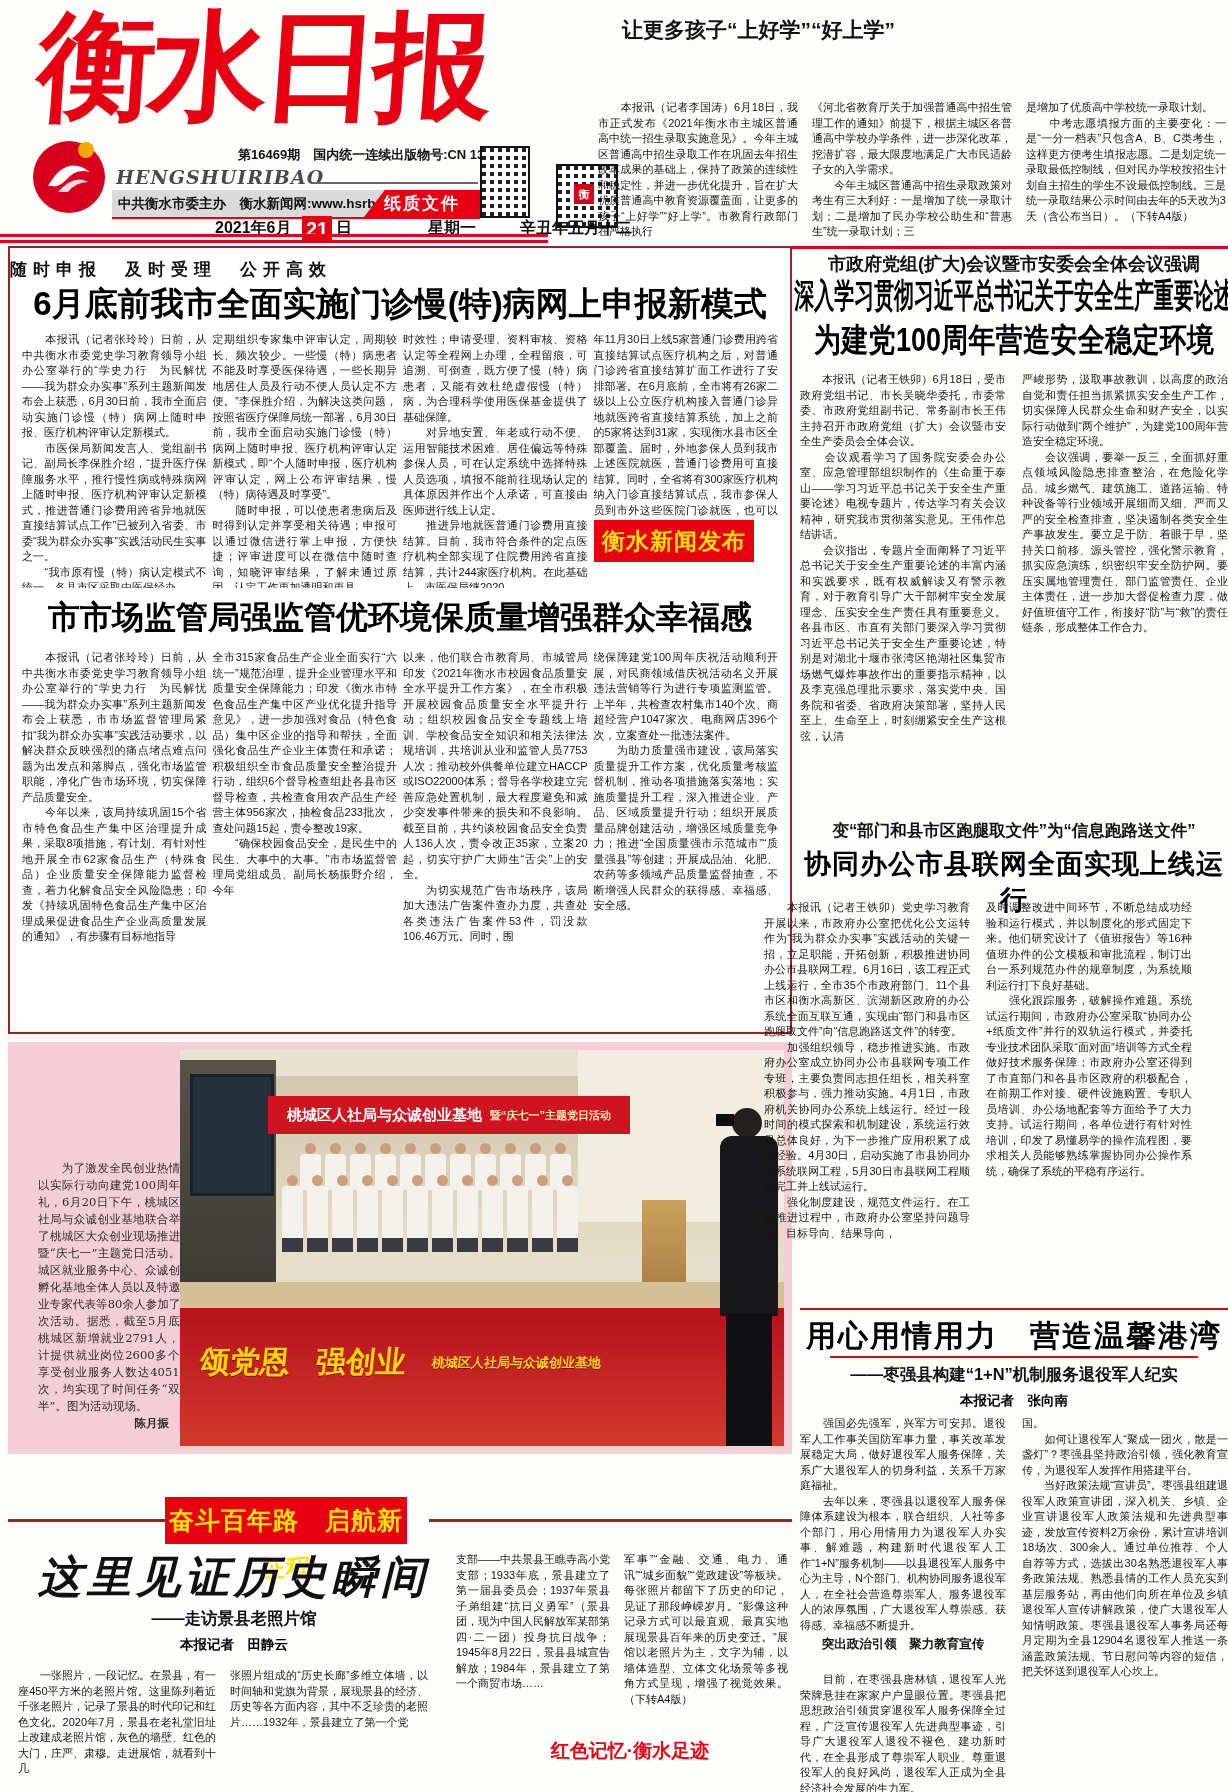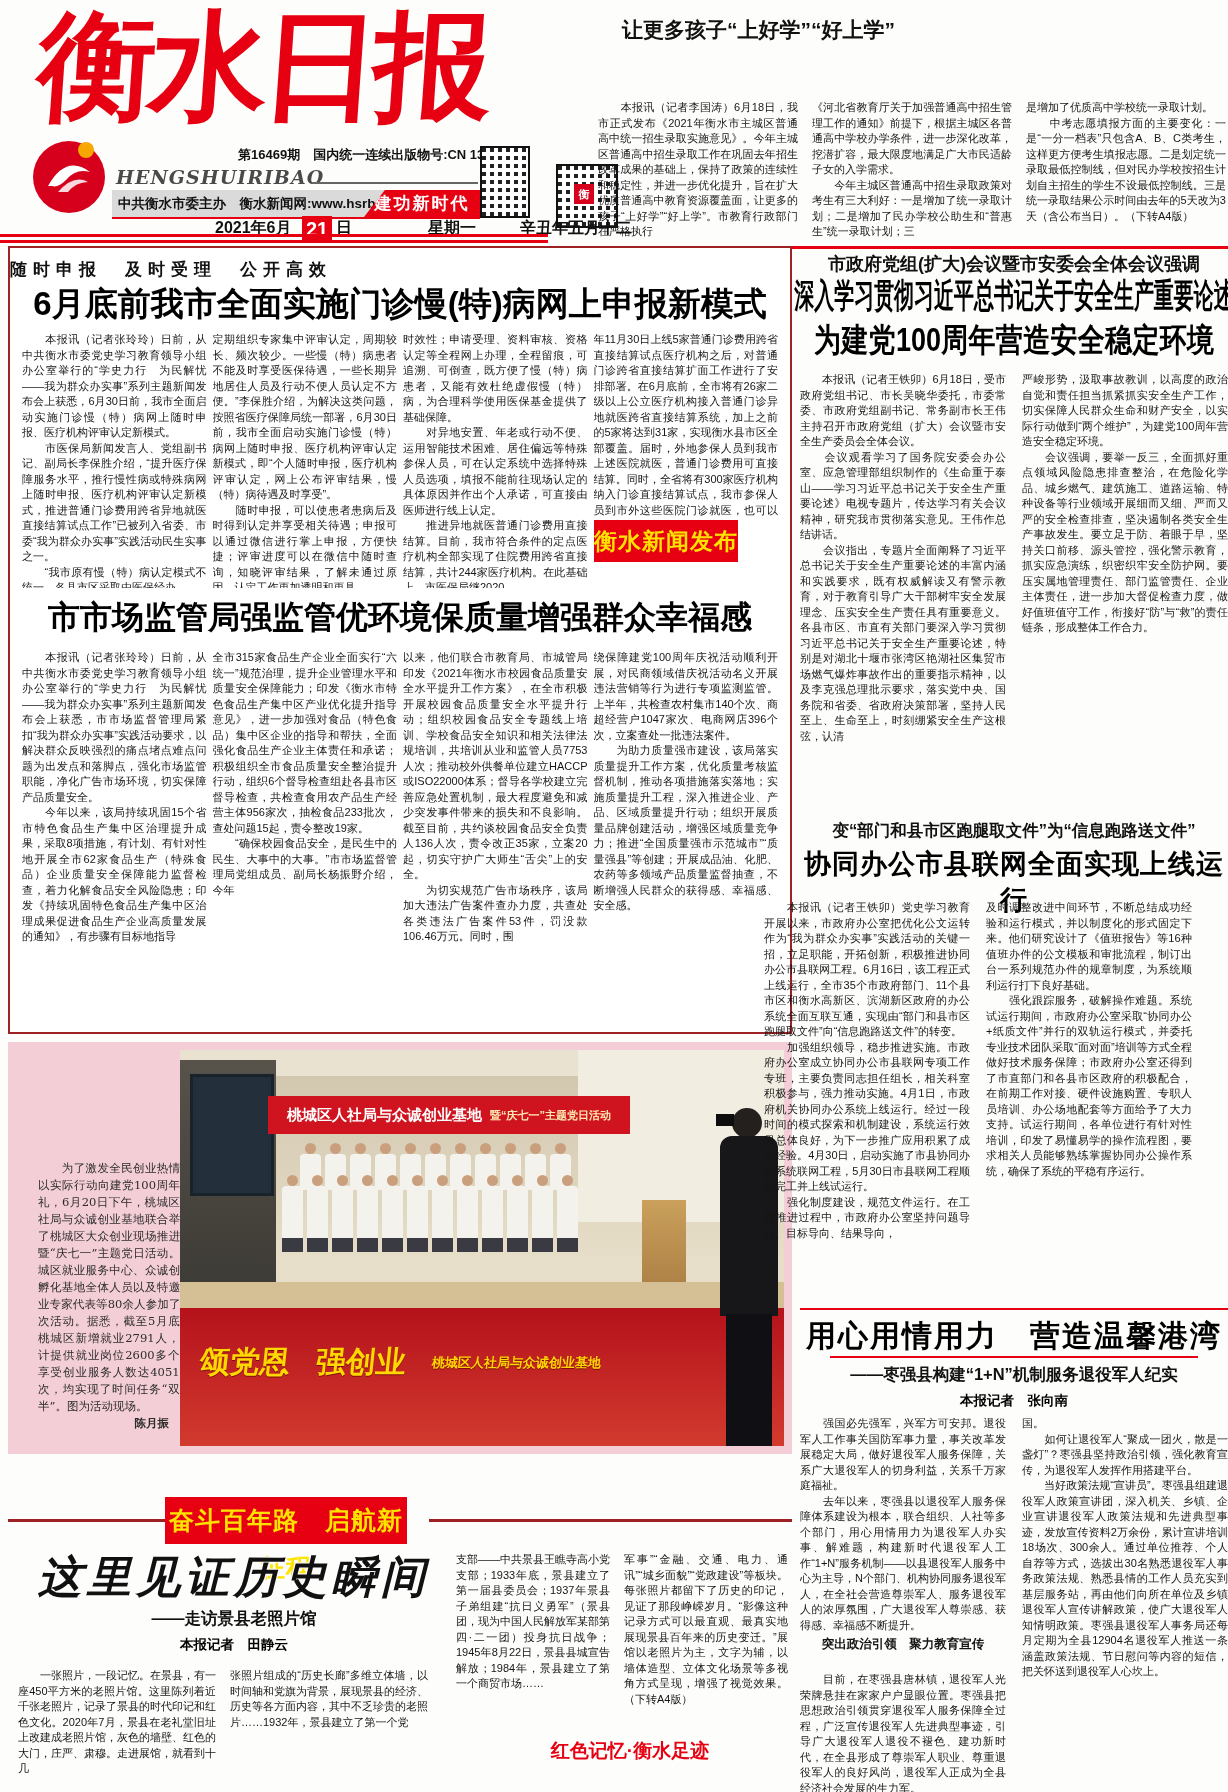--- a/index.html
+++ b/index.html
@@ -35,21 +35,21 @@
   #a-kicker{left:622px;top:16px;font-size:21px;}
   #a-hl{left:598px;top:40px;width:630px;text-align:center;font-size:37px;letter-spacing:-1px;}
   .cols3{display:grid;grid-template-columns:1fr 1fr 1fr;gap:14px;}
   .cols2{display:grid;grid-template-columns:1fr 1fr;gap:16px;}
   .cols4{display:grid;grid-template-columns:1fr 1fr 1fr 1fr;gap:6px;}
   
   #leftbox{left:8px;top:246px;width:780px;height:784px;border:2px solid #9e2123;background:#fff;}
   #b-kicker{left:0;top:10px;width:100%;font-size:17px;letter-spacing:6px;}
   #b-hl{left:0;top:34px;width:100%;text-align:center;font-size:33px;}
   #c-hl{left:0;top:348px;width:100%;text-align:center;font-size:32px;}
-  #badge-news{left:584px;top:272px;width:144px;height:42px;background:#e60012;color:#ffe300;
+  #badge-news{left:584px;top:272px;width:160px;height:42px;background:#e60012;color:#ffe300;
      font-size:23px;font-weight:900;text-align:center;line-height:42px;letter-spacing:1px;}
   
   #photoblock{left:8px;top:1042px;width:784px;height:412px;background:#f3ced6;}
   #caption{left:10px;top:118px;width:154px;font-size:11.5px;line-height:17px;color:#2c2c2c;
      text-align:justify;font-family:"DejaVu Serif",serif;white-space:pre-line;overflow:hidden;height:282px;margin-left:20px;}
   #photo{left:172px;top:8px;width:604px;height:396px;background:linear-gradient(#cfc4ab,#e8dfca 55%,#d8cdb4);overflow:hidden;}
   .person{width:21px;height:52px;position:relative;background:#f4f2ec;border-radius:4px 4px 0 0;margin:0 2px;flex:none;}
   .person:before{content:"";position:absolute;left:5px;top:-11px;width:11px;height:11px;border-radius:50%;background:#c99f7e;}
   .person:after{content:"";position:absolute;left:0;bottom:-14px;width:21px;height:14px;background:#3a3a42;}
   .person.back{height:36px;}
@@ -92,21 +92,21 @@
       <path d="M30 58 Q46 40 60 48 Q48 48 40 58 Z" fill="#fff" opacity="0.85"></path>
     </svg>
   </div>
 
   <div class="abs" id="latin">HENGSHUIRIBAO</div>
   <div class="abs" style="left:312px;top:182px;width:166px;height:2px;background:#666;"></div>
   <div class="abs" id="issue-line">第16469期　国内统一连续出版物号:CN 13-0012</div>
 
   <div class="abs" id="graybar">
     <span class="org"><span>中共衡水市委主办</span>　<span>衡水新闻网:www.hsrb.com.cn</span></span>
-    <span id="badge-edition">建功新时代</span>
+    <span id="badge-edition">纸质文件</span>
   </div>
 
   <div class="abs qr" style="left:480px;top:146px;width:46px;height:68px;"></div>
   <div class="abs qr" style="left:556px;top:164px;width:58px;height:60px;"></div>
   <div class="abs seal" style="left:574px;top:184px;width:20px;height:20px;line-height:20px;">衡</div>
 
   <div class="abs datebit" style="left:215px;top:218px;">2021年6月</div>
   <div class="abs" id="day-box" style="left:302px;top:216px;">21</div>
   <div class="abs datebit" style="left:336px;top:218px;">日</div>
   <div class="abs datebit" style="left:428px;top:218px;">星期一</div>

